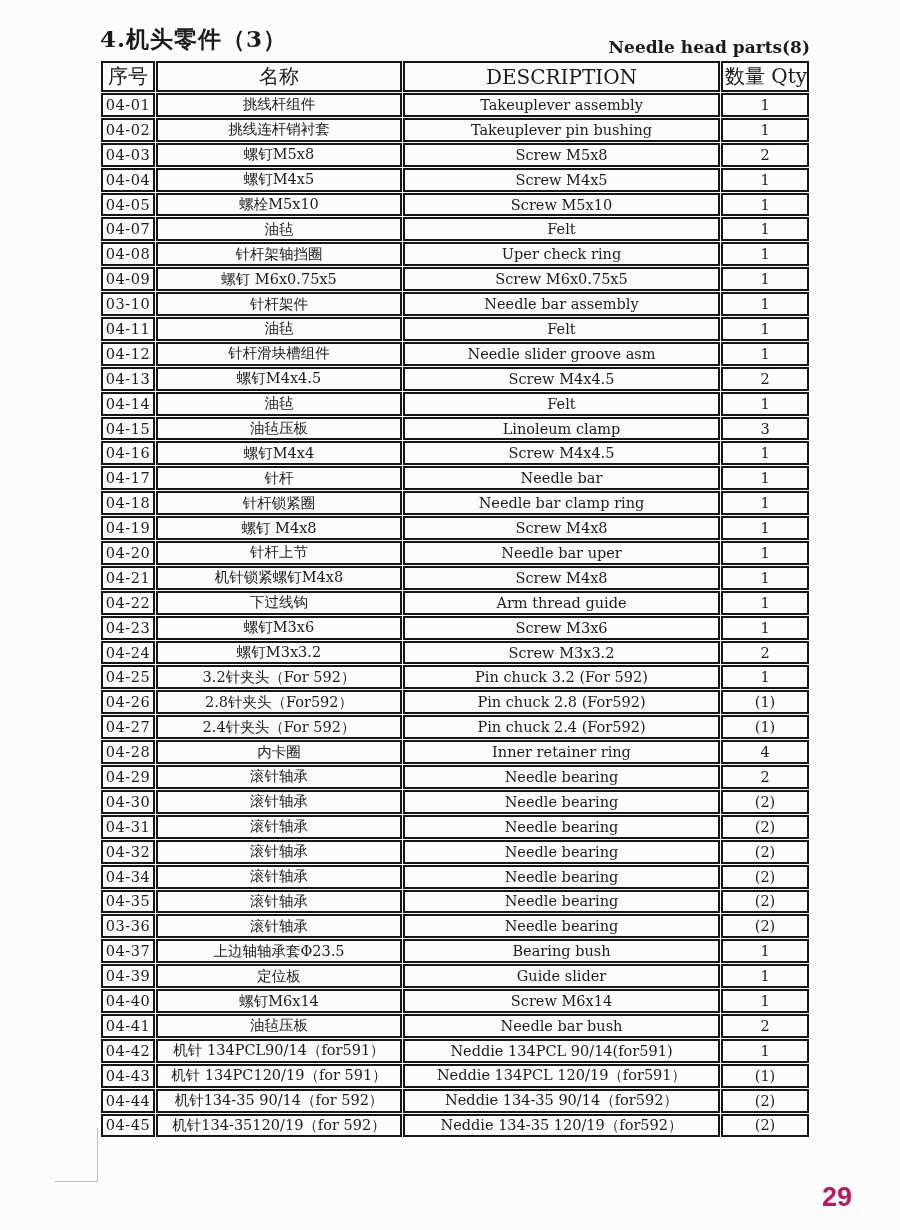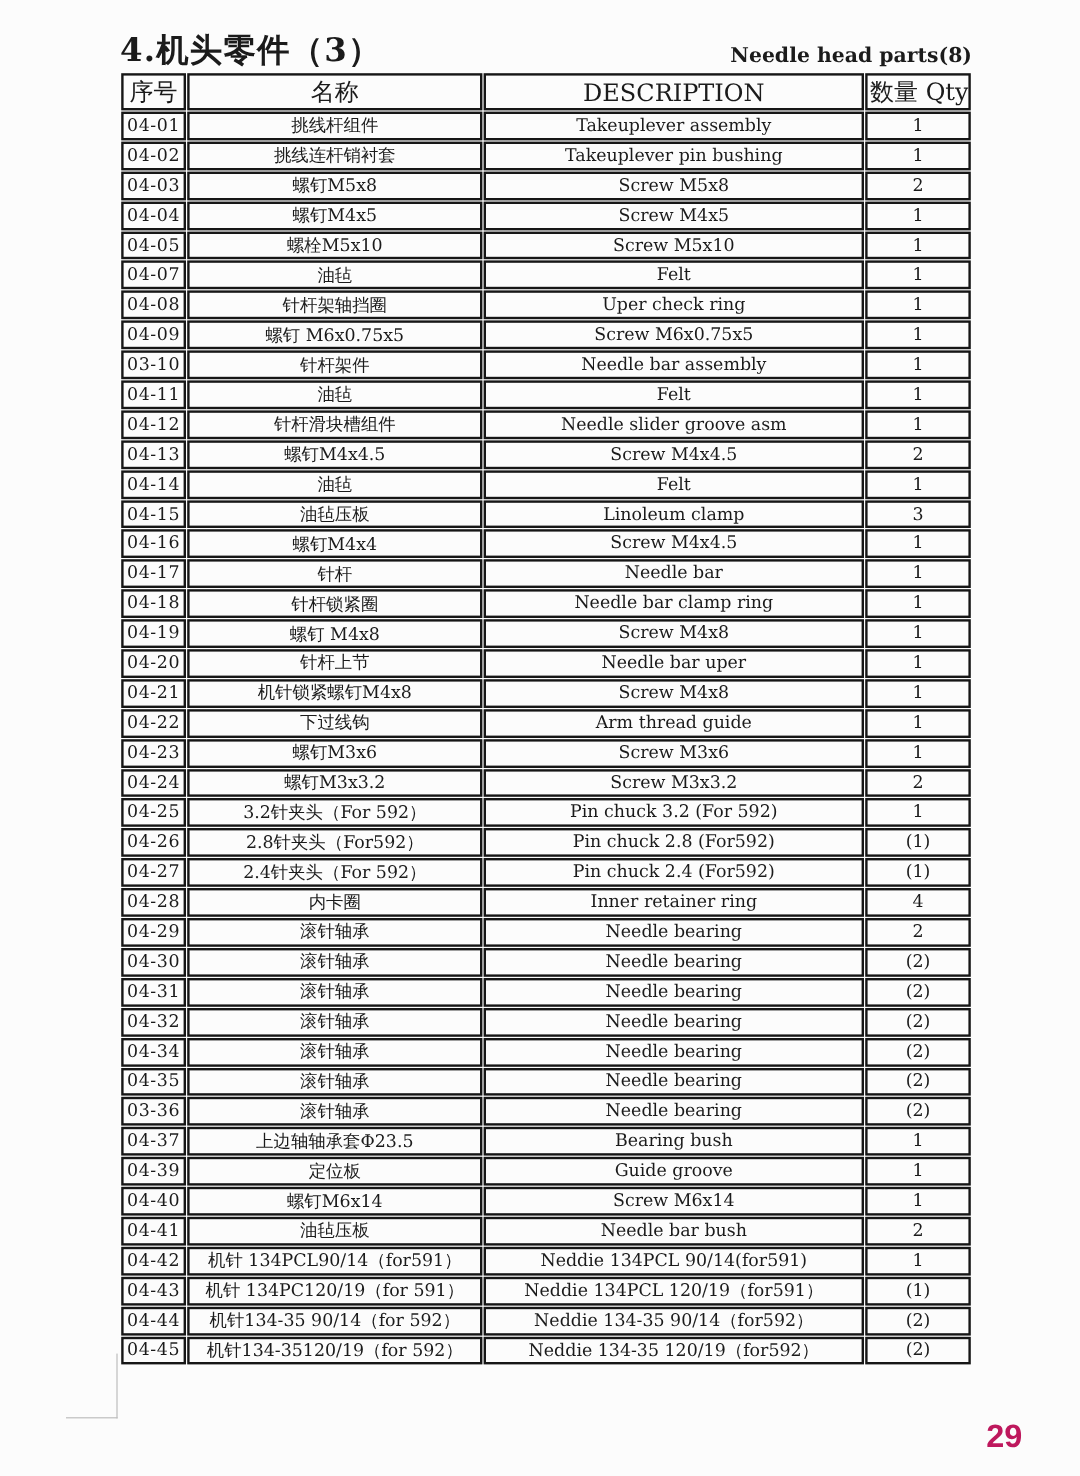--- a/index.html
+++ b/index.html
@@ -6,21 +6,21 @@
   body {
     width: 900px; height: 1230px;
     background: #fcfcfc;
     position: relative;
     font-family: "DejaVu Serif", "Liberation Serif", serif;
     color: #1b1b1b;
   }
   .page-title {
     position: absolute;
     left: 100px; top: 24px;
-    font-size: 27px;
+    font-size: 23px;
     font-weight: bold;
     letter-spacing: 1px;
     white-space: nowrap;
   }
   .subtitle {
     position: absolute;
     top: 37px; right: 90px;
     font-size: 17px;
     font-weight: 600;
     white-space: nowrap;
@@ -300,21 +300,21 @@
       </tr>
       <tr>
         <td class="no">04-37</td>
         <td class="name">上边轴轴承套Φ23.5</td>
         <td class="description">Bearing bush</td>
         <td class="qty">1</td>
       </tr>
       <tr>
         <td class="no">04-39</td>
         <td class="name">定位板</td>
-        <td class="description">Guide groove</td>
+        <td class="description">Guide slider</td>
         <td class="qty">1</td>
       </tr>
       <tr>
         <td class="no">04-40</td>
         <td class="name">螺钉M6x14</td>
         <td class="description">Screw M6x14</td>
         <td class="qty">1</td>
       </tr>
       <tr>
         <td class="no">04-41</td>

